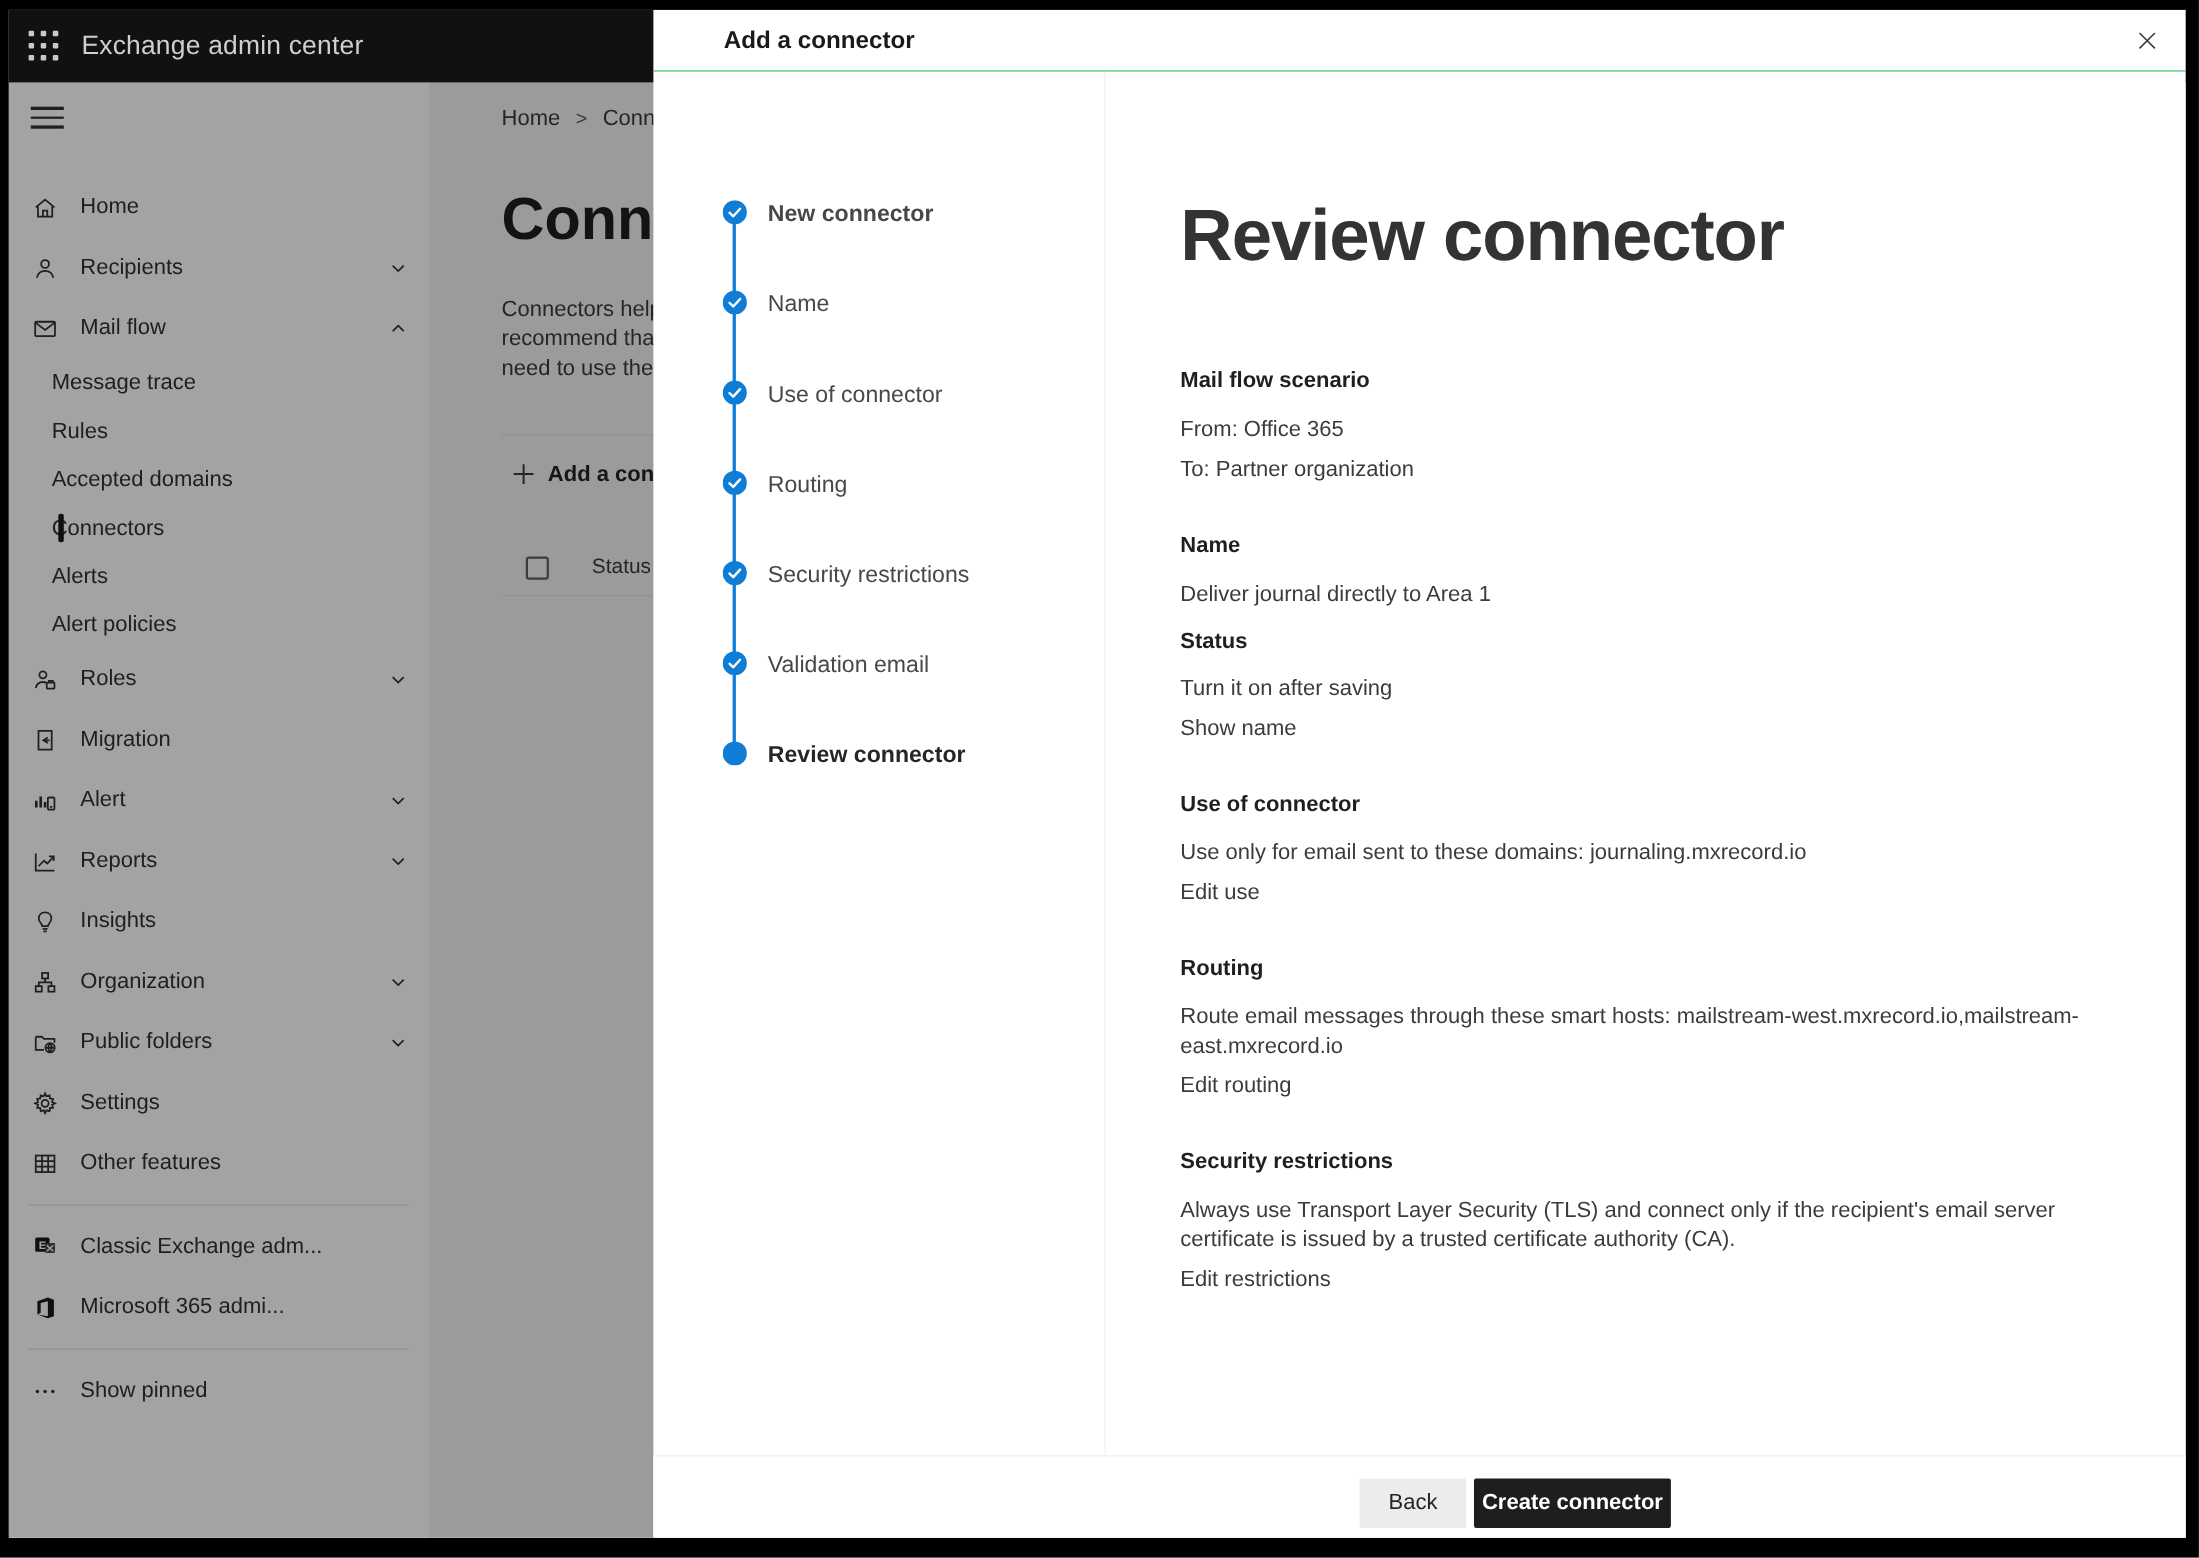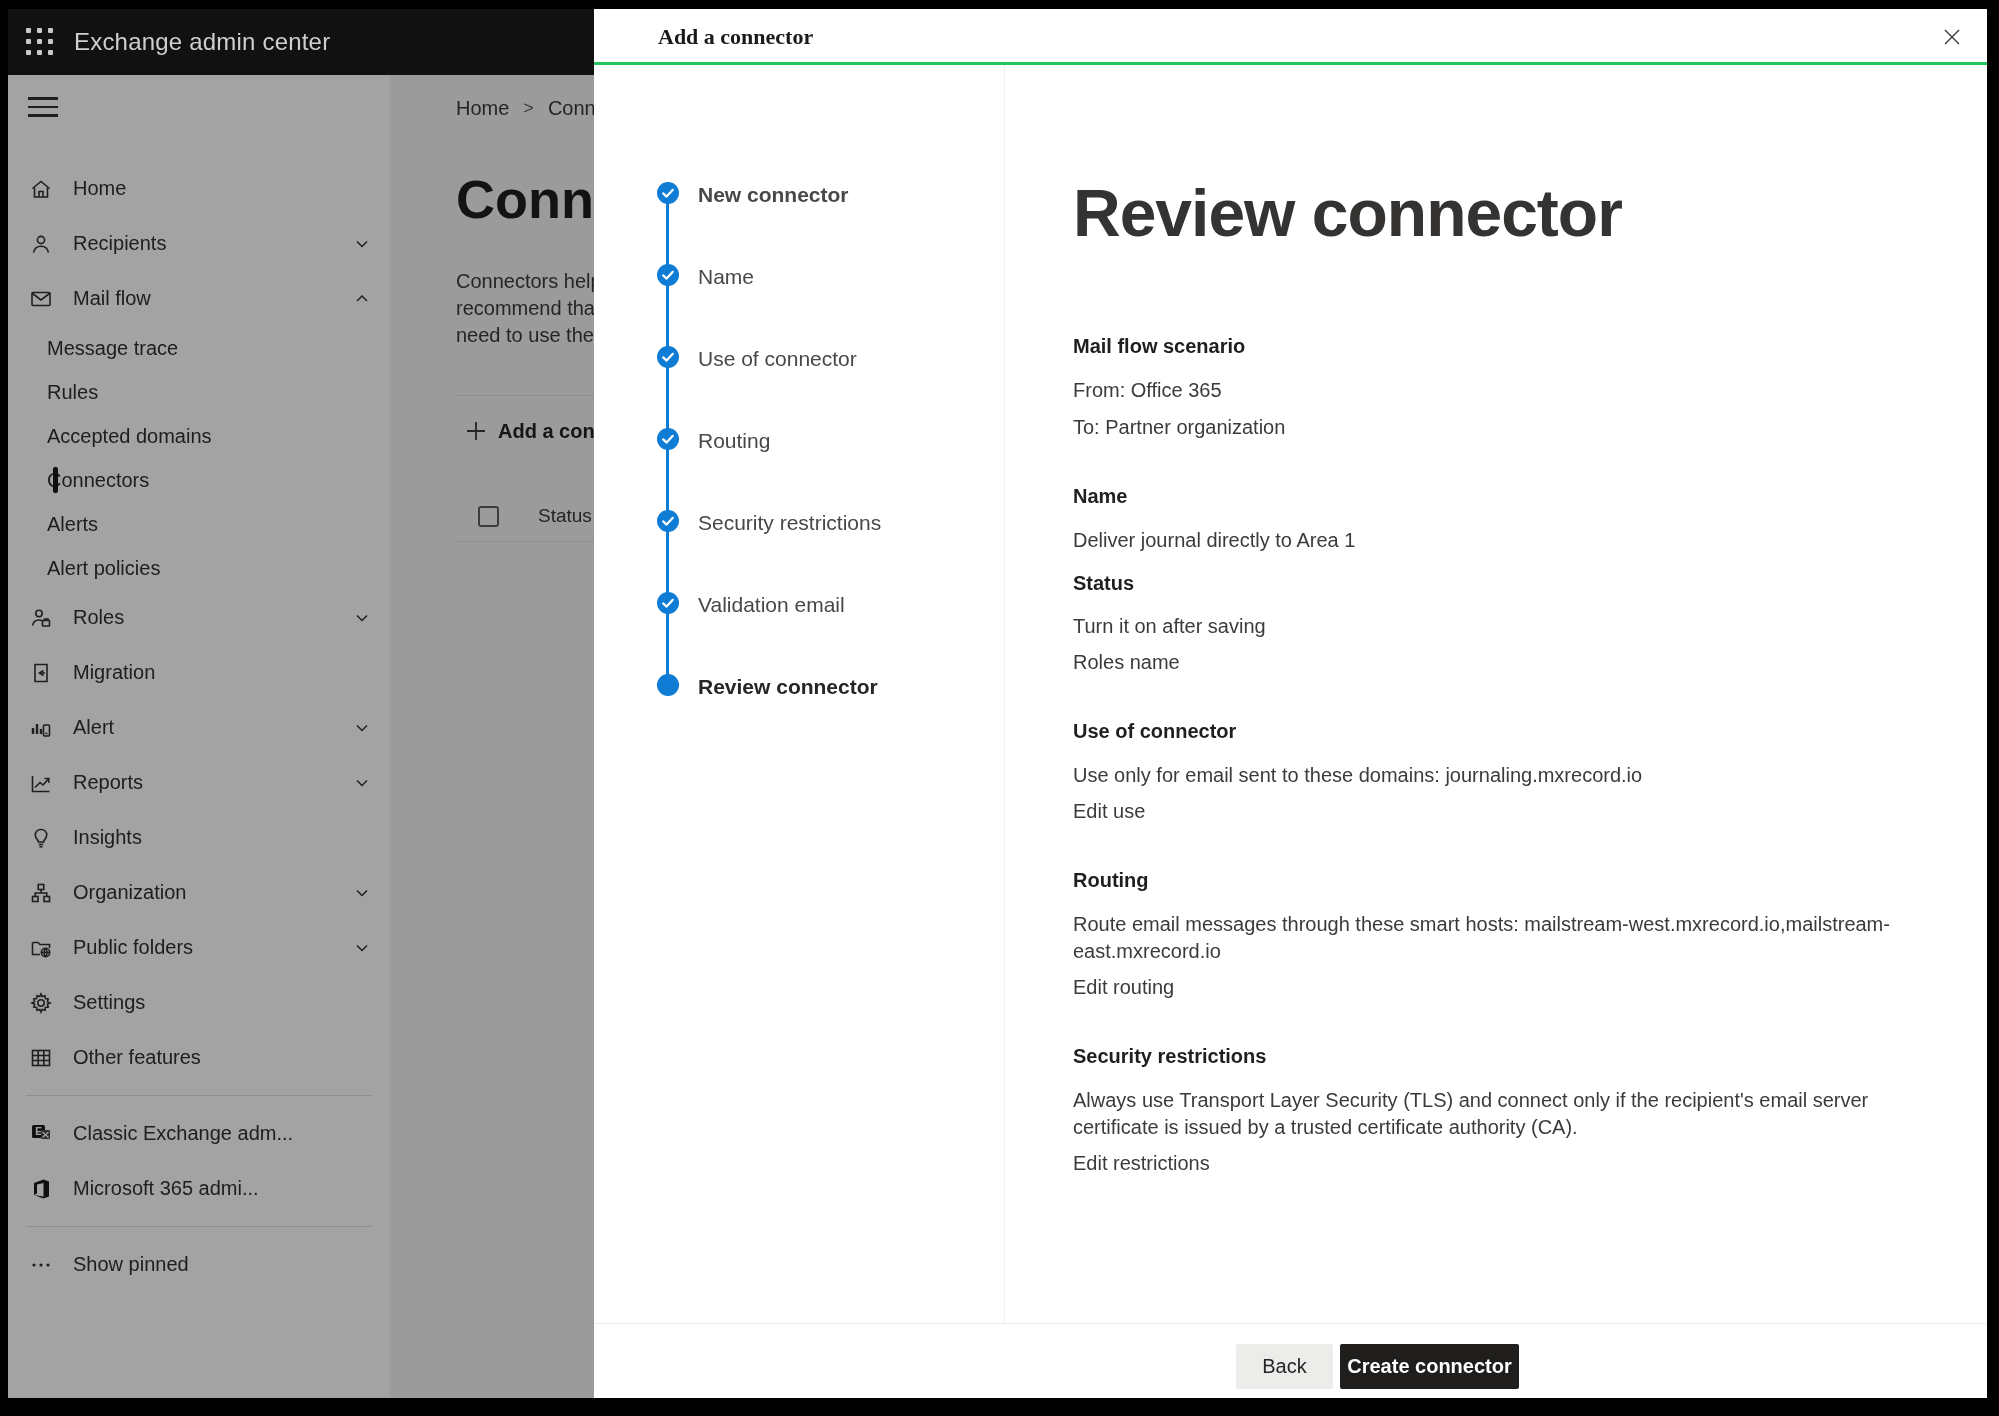--- a/index.html
+++ b/index.html
@@ -41,21 +41,21 @@
   .listhead { margin-top:52px; margin-left:22px; display:flex; align-items:center; }
   .cbx { width:21px; height:21px; border:2px solid #605e5c; border-radius:3px; background:transparent; cursor:pointer; }
   .listhead .col { margin-left:39px; font-size:19px; color:#3b3a39; }
   .content .rule2 { height:1px; background:#e1dfdd; margin-top:14px; width:600px; }
 
   
   .dim { position:absolute; left:0; top:66px; right:0; bottom:0; background:rgba(0,0,0,0.36); z-index:4; }
 
   
   .panel { position:absolute; left:586px; top:0; right:0; bottom:0; background:#fff; z-index:10; }
-  .panel-header { position:absolute; left:0; top:0; right:0; height:56px; border-bottom:3px solid #22c55e;font-family:Liberation Serif, serif; }
+  .panel-header { position:absolute; left:0; top:0; right:0; height:56px; border-bottom:1px solid #22c55e; }
   .panel-title { position:absolute; left:64px; top:0; line-height:56px; font-size:22px; font-weight:bold; color:#1b1a19; }
   .close-btn { position:absolute; right:22px; top:15px; width:26px; height:26px; cursor:pointer; display:flex; align-items:center; justify-content:center; }
 
   .stepper { position:absolute; left:0; top:56px; width:411px; bottom:75px; border-right:1px solid #f0f0f0; }
   .stepline { position:absolute; left:72px; top:74px; width:3px; background:#0f7cd6; }
   .step { position:absolute; left:63px; height:26px; display:flex; align-items:center; cursor:pointer; }
   .step .dot { width:22px; height:22px; flex:0 0 22px; }
   .step .slbl { margin-left:19px; font-size:21px; color:#484848; white-space:nowrap; }
   .step.current .slbl { font-weight:bold; color:#262626; }
 
@@ -404,21 +404,21 @@
     <div class="review">
       <h1>Review connector</h1>
       <div class="rows" id="rows">
           <div class="row head">Mail flow scenario</div>
           <div class="row text">From: Office 365</div>
           <div class="row text">To: Partner organization</div>
           <div class="row head">Name</div>
           <div class="row text">Deliver journal directly to Area 1</div>
           <div class="row subhead">Status</div>
           <div class="row text">Turn it on after saving</div>
-          <div class="row link">Roles name</div>
+          <div class="row link">Show name</div>
           <div class="row head">Use of connector</div>
           <div class="row text">Use only for email sent to these domains: journaling.mxrecord.io</div>
           <div class="row link">Edit use</div>
           <div class="row head">Routing</div>
           <div class="row text">Route email messages through these smart hosts: mailstream-west.mxrecord.io,mailstream-
 east.mxrecord.io</div>
           <div class="row link">Edit routing</div>
           <div class="row head">Security restrictions</div>
           <div class="row text">Always use Transport Layer Security (TLS) and connect only if the recipient's email server
 certificate is issued by a trusted certificate authority (CA).</div>

